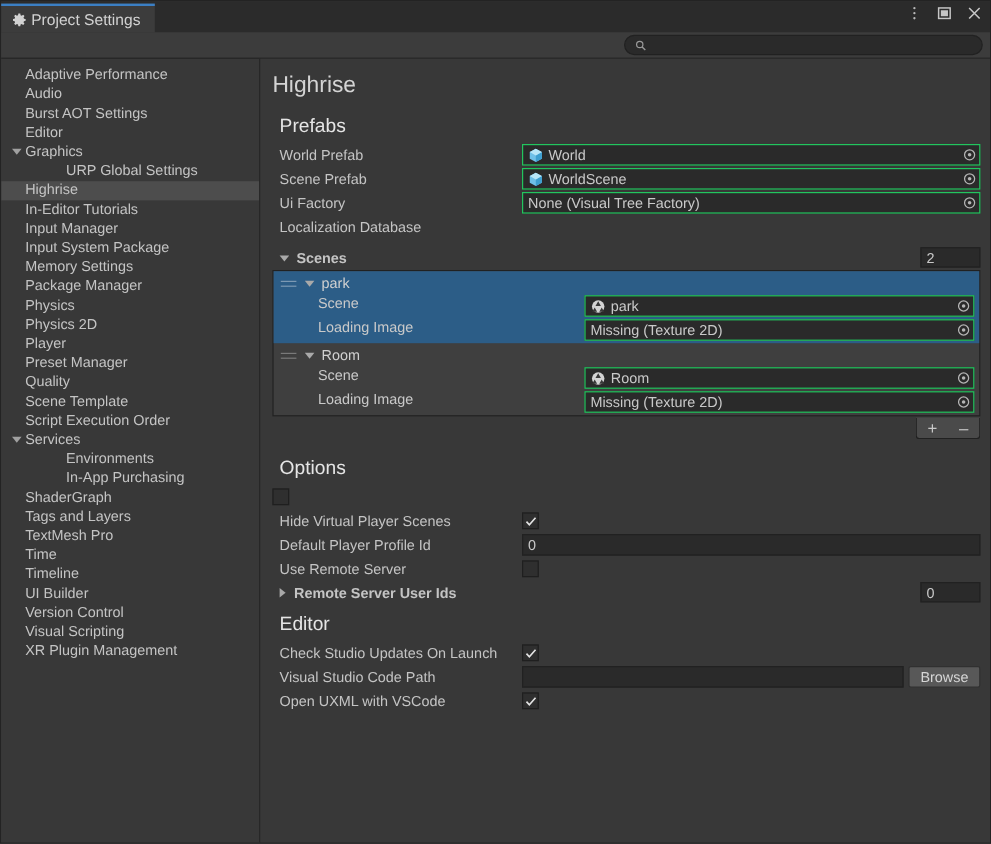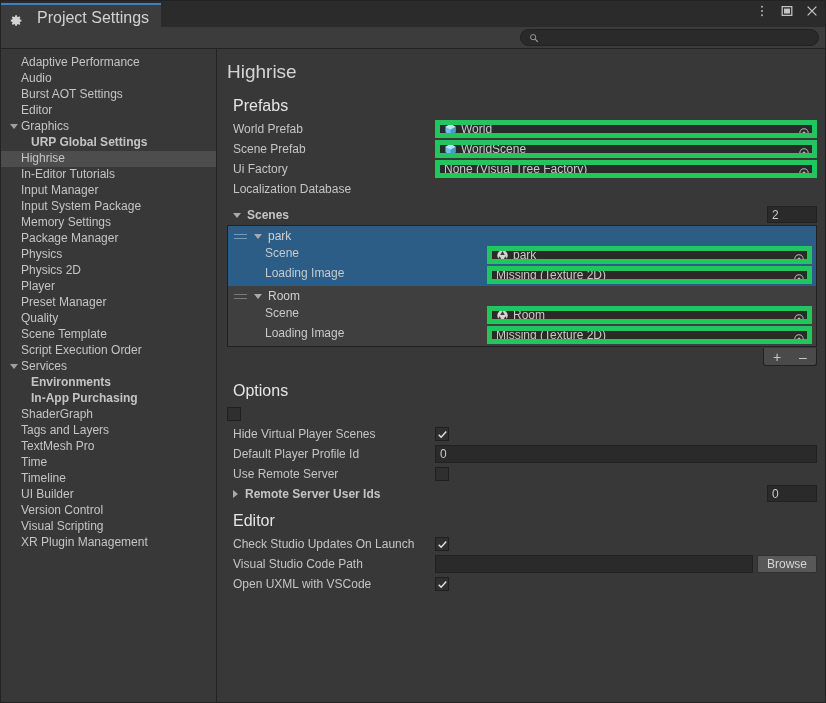--- a/index.html
+++ b/index.html
@@ -25,25 +25,25 @@
     background: #2b2b2b;
     display: flex; align-items: flex-end;
     position: relative;
     flex: none;
   }
   .tab {
     height: 24px;
     min-width: 126px;
     background: #3c3c3c;
     border-top: 2px solid #3b7fc4;
-    display: flex; align-items: flex-end;
+    display: flex; align-items: center;
     padding: 0 12px 0 9px;
-    gap: 14px;
+    gap: 3px;
     color: #d2d2d2;
-    font-size: 16px;
+    font-size: 13px;
   }
   .tab-gear { width: 13px; height: 13px; display:block; }
   .win-ctrls {
     position: absolute; right: 6px; top: 3px;
     display: flex; align-items: center; gap: 11px;
   }
   .win-ctrls span { display:flex; align-items:center; justify-content:center; }
   .ctrl-ico { width: 14px; height: 14px; }
 
   
@@ -89,21 +89,21 @@
     display: flex; 
     font-size: 12px;
     color: #c4c4c4;
     padding-left: 8px;
     white-space: nowrap;
     position: relative;
   }
   .side-item.selected { background: #4d4d4d; }
   .side-item .lbl { display:block; }
   .side-item.lvl0 .lbl { margin-left: 12px; }
-  .side-item.lvl1 .lbl { margin-left: 22px; font-weight: bold; }
+  .side-item.lvl1 .lbl { margin-left: 46px; }
   .side-item .arrow {
     position: absolute; left: 9px; top: 5px;
     width: 0; height: 0;
     border-left: 4.5px solid transparent;
     border-right: 4.5px solid transparent;
     border-top: 5px solid #a0a0a0;
   }
 
   
   .main {
@@ -127,21 +127,21 @@
     margin-bottom: 0px;
   }
   .row .label {
     width: 208px; flex: none;
     font-size: 12px; color: #c4c4c4;
     padding-left: 6px; white-space: nowrap;
   }
   .obj-field {
     flex: 1; height: 18px;
     background: #2a2a2a;
-    border: 5px solid #22c55e;
+    border: 1px solid #22c55e;
     display: flex; align-items: center;
     padding-left: 4px; gap: 4px;
     font-size: 12px; color: #c9c9c9;
     position: relative;
     overflow: hidden;
   }
   .obj-field .fval { white-space: nowrap; }
   .picker {
     position: absolute; right: 0; top: 0;
     width: 16px; height: 16px;

